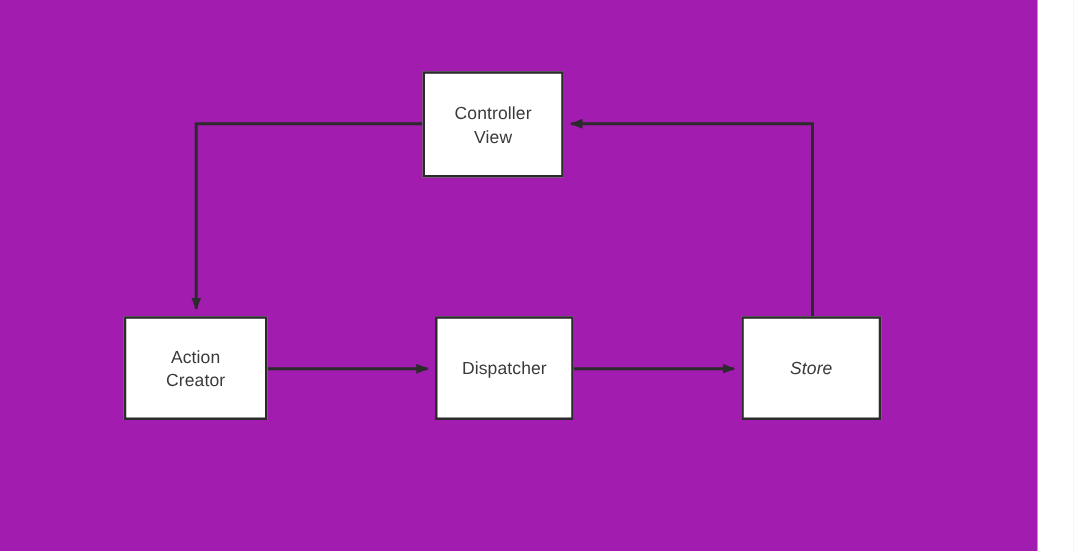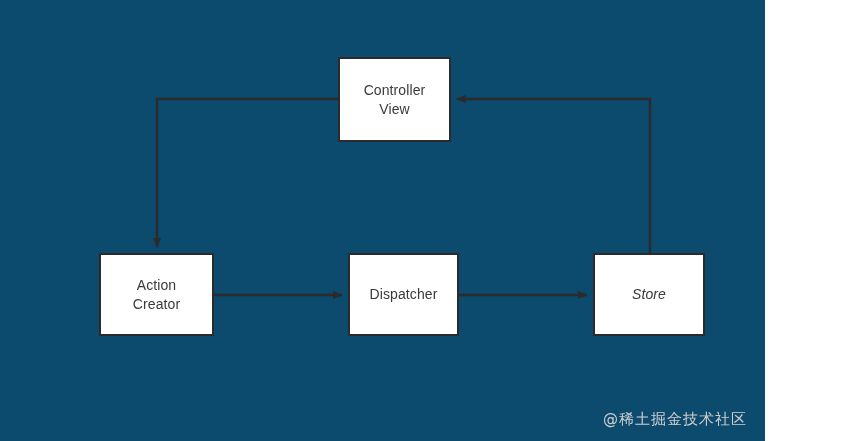--- a/index.html
+++ b/index.html
@@ -2,23 +2,23 @@
 <html><head>
 <meta charset="utf-8">
 <style>
   html, body {
     margin: 0;
     padding: 0;
     background: #ffffff;
   }
   #canvas {
     position: relative;
-    width: 765px;
+    width: 830px;
     height: 441px;
-    background: #0c4a6e;
+    background: #a21caf;
     overflow: hidden;
     font-family: "Liberation Sans", sans-serif;
   }
   #diagram-svg {
     position: absolute;
     left: 0;
     top: 0;
     width: 859px;
     height: 441px;
   }
@@ -109,15 +109,14 @@
   </div>
 
   <div id="node-dispatcher" class="node-box">
     <span class="node-label">Dispatcher</span>
   </div>
 
   <div id="node-store" class="node-box">
     <span class="node-label">Store</span>
   </div>
 
-  <div id="watermark">@稀土掘金技术社区</div>
 
 </div>
 
 </body></html>

